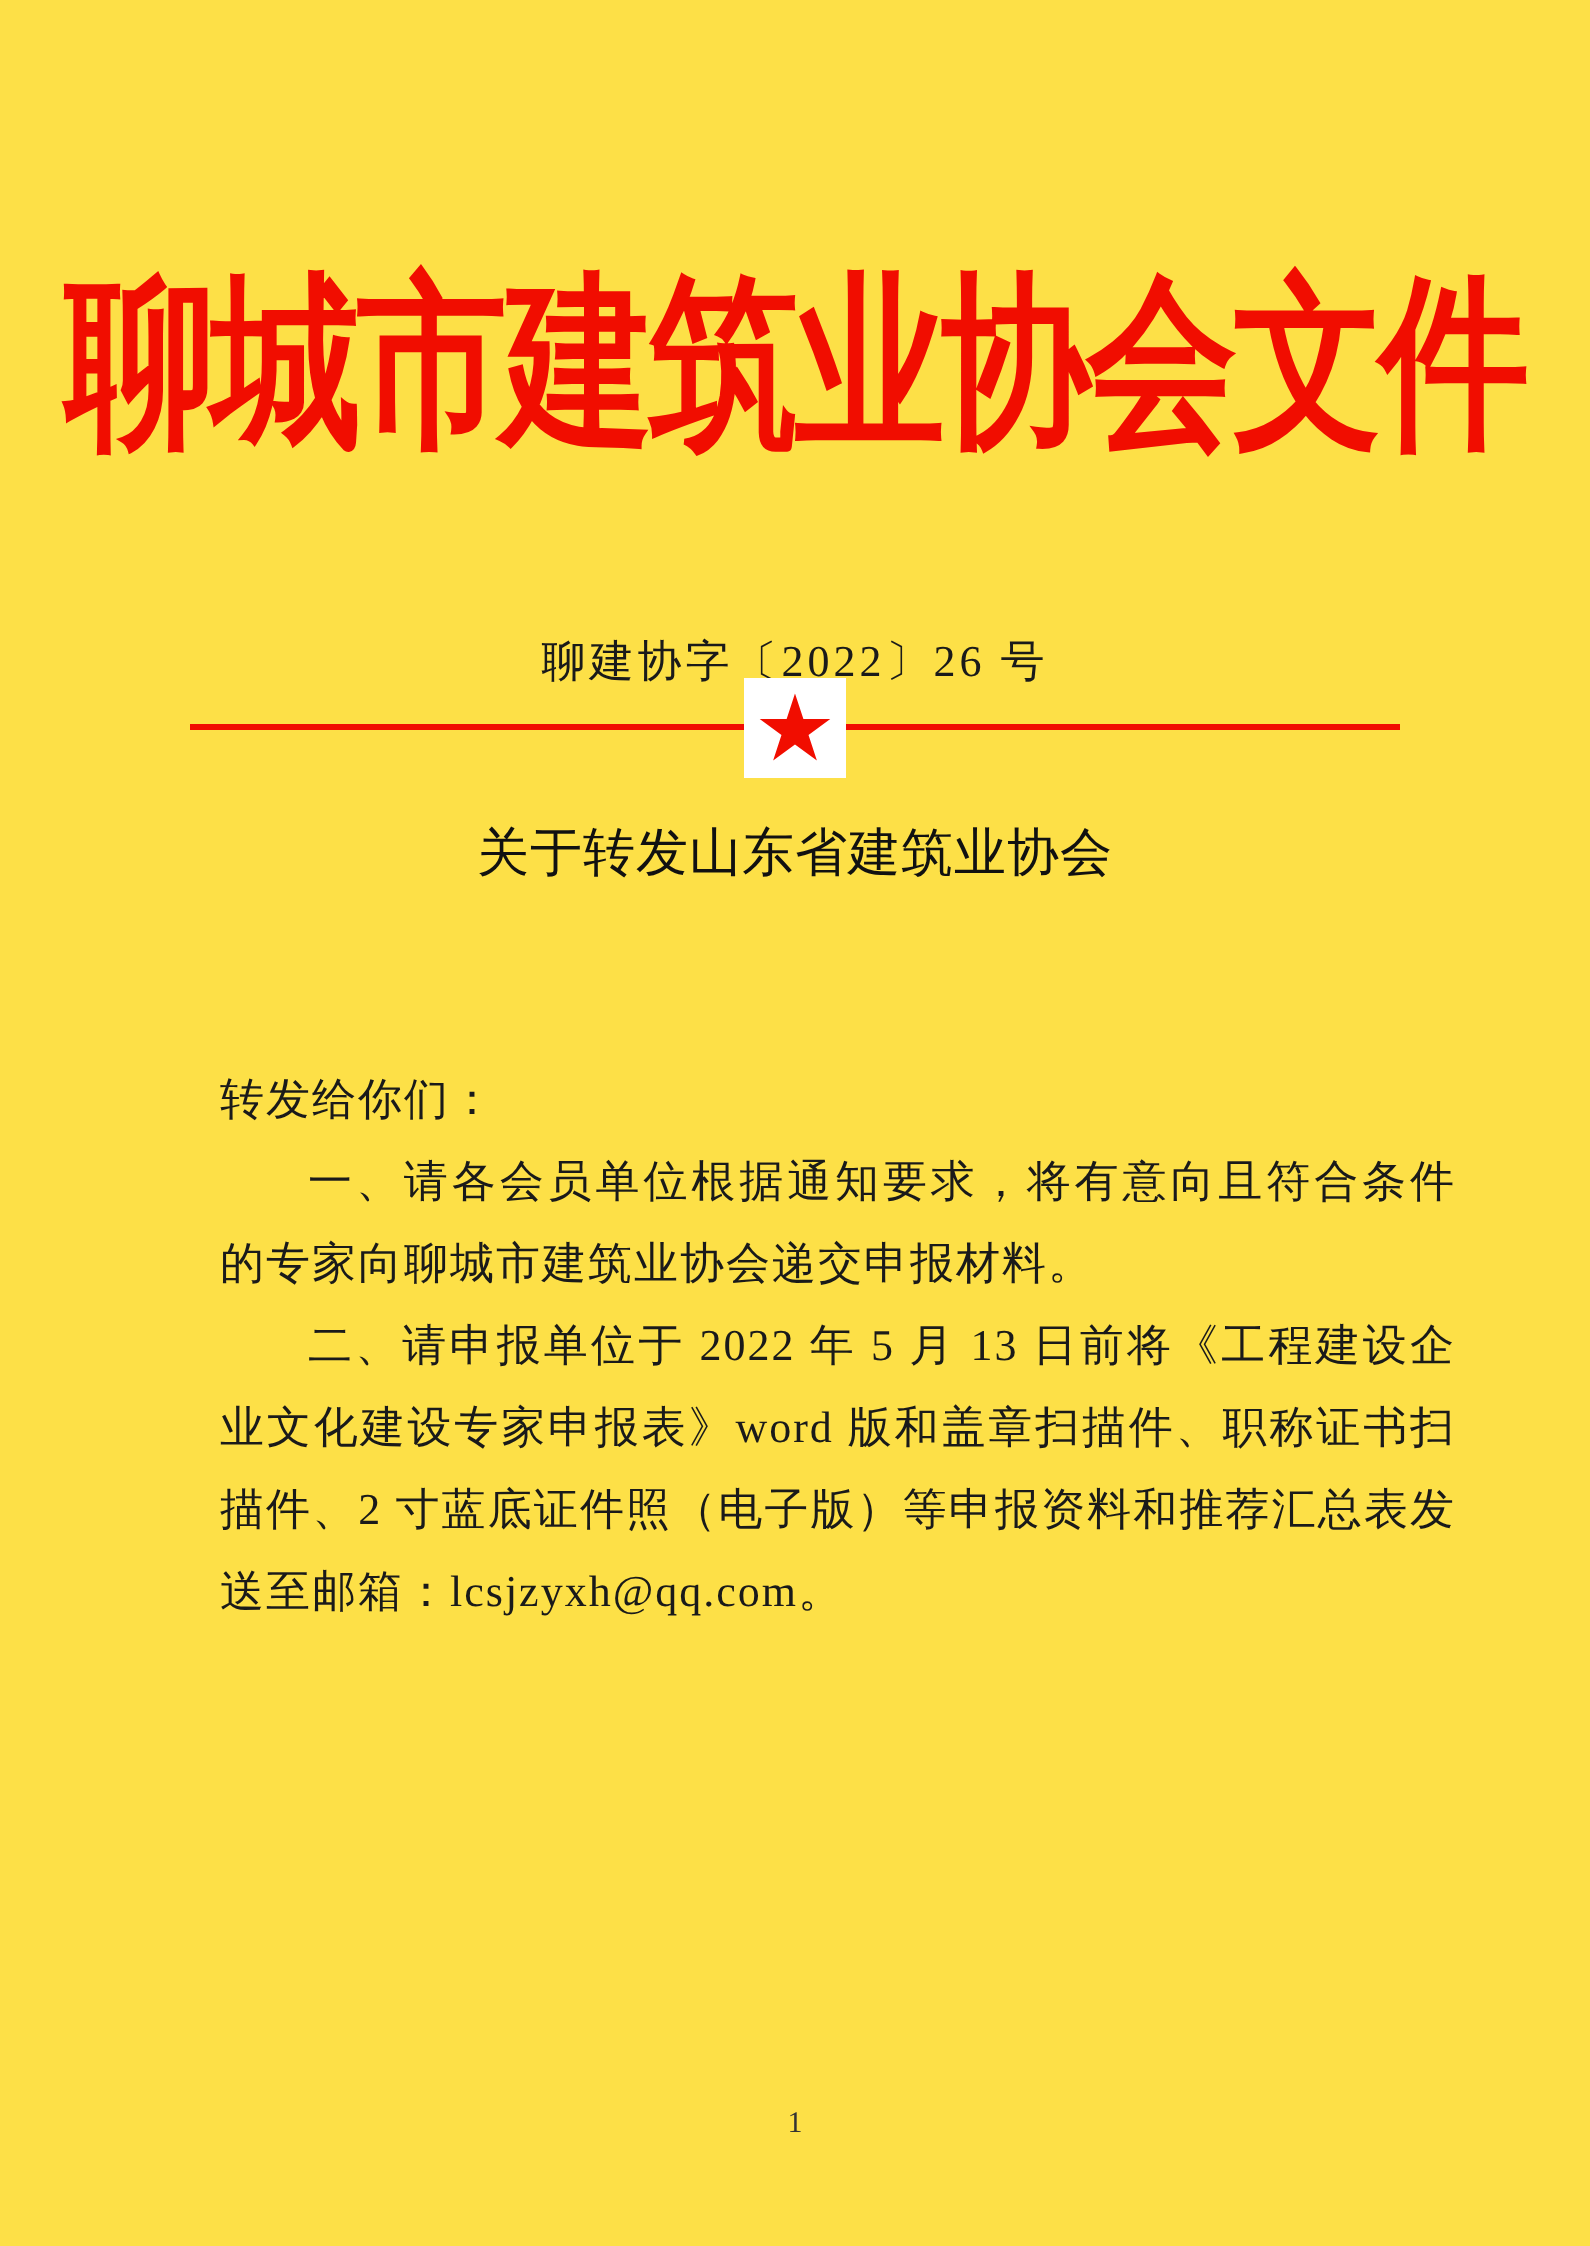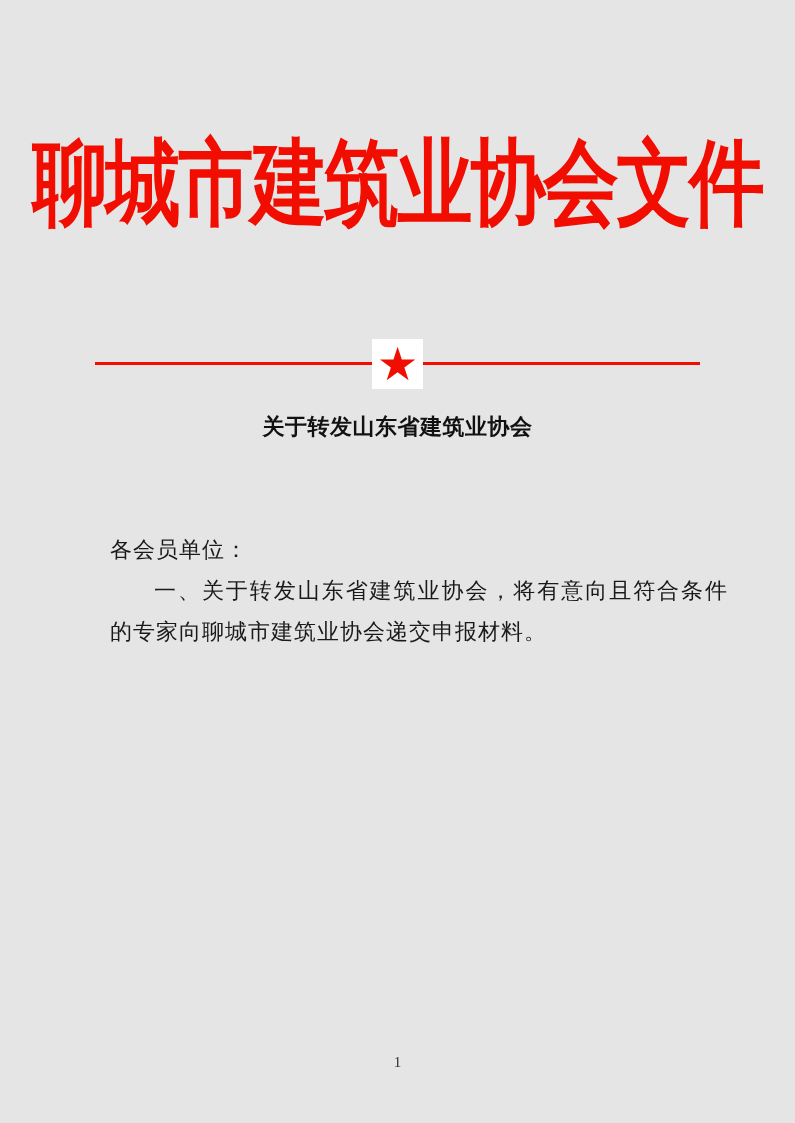--- a/index.html
+++ b/index.html
@@ -10,21 +10,21 @@
   html, body { background: #ffffff; }
   body {
     font-family: "Liberation Serif", "DejaVu Serif", serif;
     color: var(--ink);
   }
   .page {
     position: relative;
     width: 795px;
     height: 1123px;
     margin: 0 auto;
-    background: #e5e5e5;
+    background: #fde047;
     overflow: hidden;
   }
   .org-title {
     position: absolute;
     top: 136px;
     left: 0;
     width: 100%;
     text-align: center;
     color: var(--red);
     font-weight: bold;
@@ -70,22 +70,22 @@
     background: #ffffff;
     padding: 0 5px;
     font-family: "DejaVu Sans", sans-serif;
   }
   .doc-title {
     position: absolute;
     top: 404px;
     left: 0;
     width: 100%;
     text-align: center;
-    font-weight: bold;
-    font-size: 22px;
+    font-weight: normal;
+    font-size: 26px;
     line-height: 45px;
     color: #111111;
     letter-spacing: 0.5px;
   }
   .body-text {
     position: absolute;
     top: 529px;
     left: 110px;
     width: 618px;
     font-size: 22px;
@@ -106,31 +106,33 @@
     color: #333333;
   }
 </style>
 </head>
 <body>
 
 <div class="page">
 
   <div class="org-title">聊城市建筑业协会文件</div>
 
+  <div class="doc-number">聊建协字〔2022〕26 号</div>
 
   <div class="divider"></div>
 
   <div class="star-row">
     <span class="star">★</span>
   </div>
 
   <div class="doc-title">
     <div>关于转发山东省建筑业协会</div>
   </div>
 
   <div class="body-text" id="body-paragraphs">
-      <p>各会员单位：</p>
-      <p class="indent">一、关于转发山东省建筑业协会，将有意向且符合条件的专家向聊城市建筑业协会递交申报材料。</p>
+      <p>转发给你们：</p>
+      <p class="indent">一、请各会员单位根据通知要求，将有意向且符合条件的专家向聊城市建筑业协会递交申报材料。</p>
+      <p class="indent">二、请申报单位于 2022 年 5 月 13 日前将《工程建设企业文化建设专家申报表》word 版和盖章扫描件、职称证书扫描件、2 寸蓝底证件照（电子版）等申报资料和推荐汇总表发送至邮箱：lcsjzyxh@qq.com。</p>
     </div>
 
   <div class="page-number">1</div>
 
 </div>
 
 </body></html>

